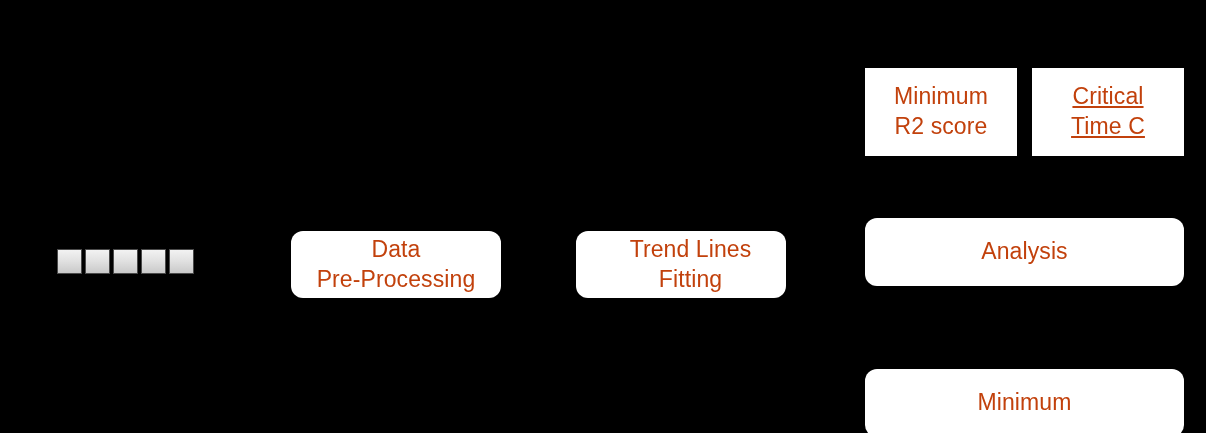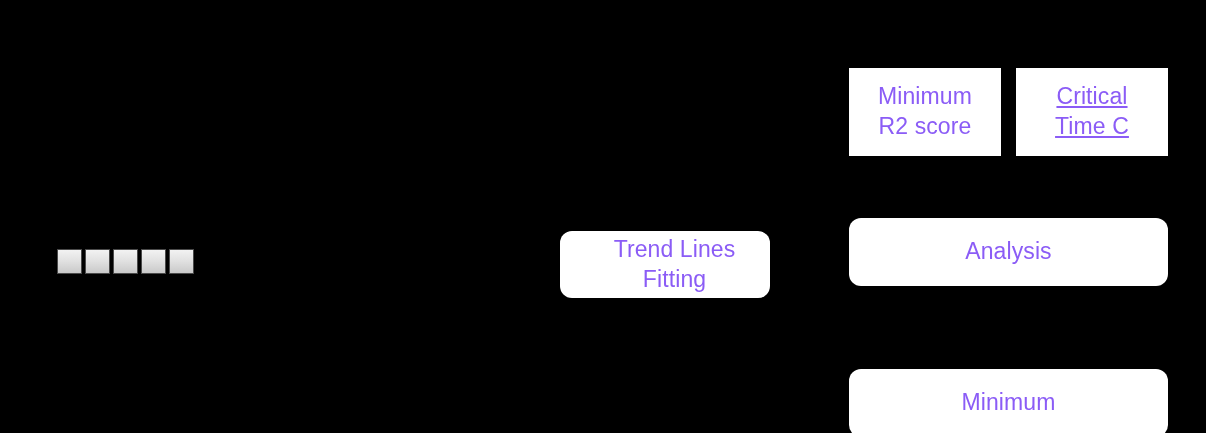--- a/index.html
+++ b/index.html
@@ -13,30 +13,31 @@
     height: 433px;
     background: #000000;
     overflow: hidden;
     font-family: "Liberation Sans", sans-serif;
   }
 
   
   .node {
     position: absolute;
     background: #ffffff;
-    color: #8b5cf6;
+    color: #c2410c;
     display: flex;
     align-items: center;
     justify-content: center;
     text-align: center;
     line-height: 1.30;
     font-size: 23px;
     font-weight: 400;
     letter-spacing: 0.1px;
     box-sizing: border-box;
+    margin-left: 16px;
   }
   .node.rounded {
     border-radius: 12px;
   }
   .node.sharp {
     border-radius: 0;
   }
   .node .label {
     display: block;
     white-space: pre-line;
@@ -119,20 +120,24 @@
   <div class="node sharp" id="node-min-r2">
     <span class="label">Minimum
 R2 score</span>
   </div>
 
   <div class="node sharp" id="node-critical-time">
     <span class="label">Critical
 Time C</span>
   </div>
 
+  <div class="node rounded" id="node-preprocessing">
+    <span class="label">Data
+Pre-Processing</span>
+  </div>
 
   <div class="node rounded" id="node-trend-fitting">
     <span class="label">Trend Lines
 Fitting</span>
   </div>
 
   <div class="node rounded" id="node-analysis">
     <span class="label">Analysis</span>
   </div>
 

